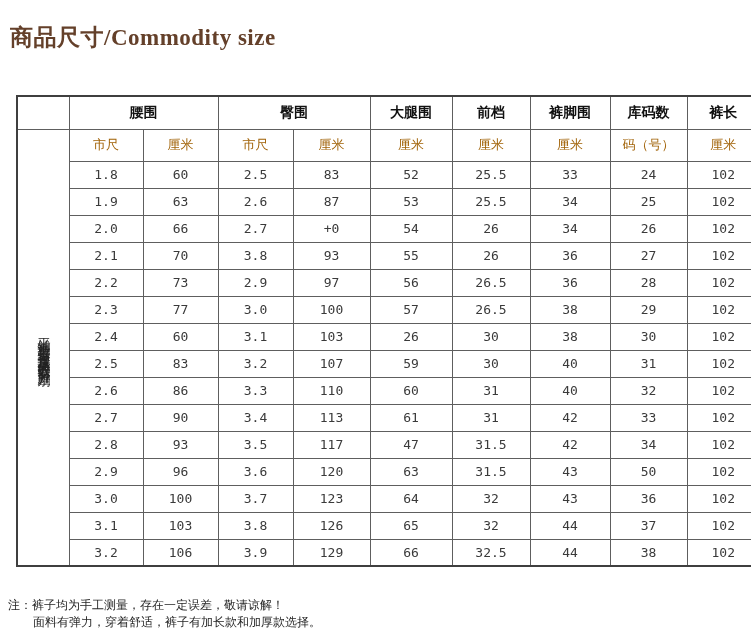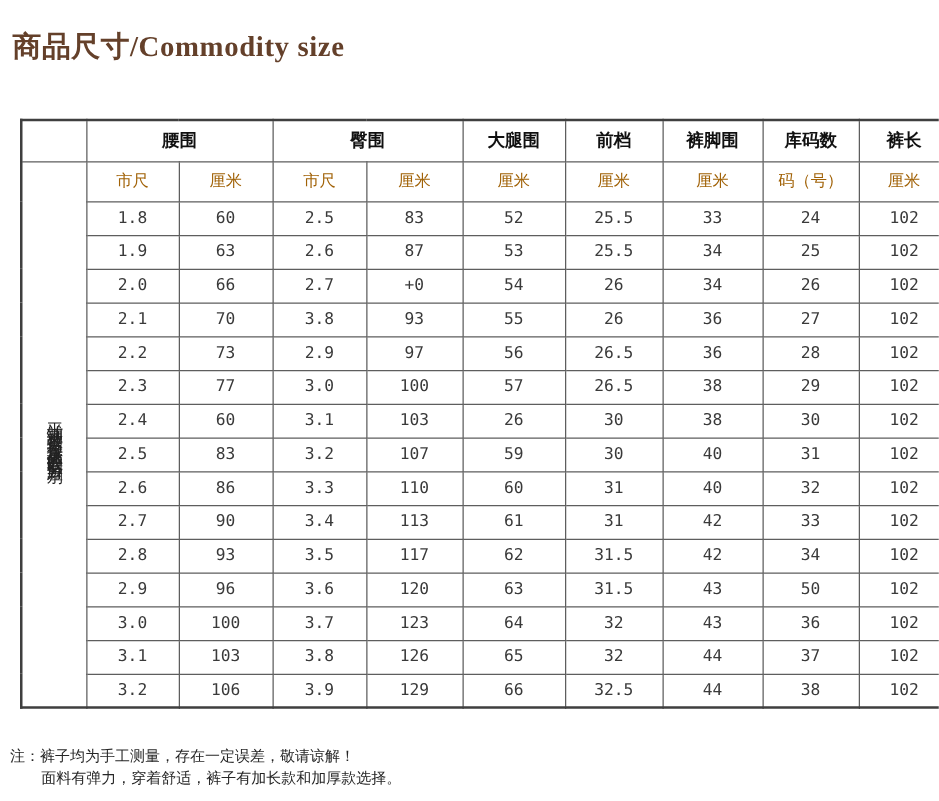--- a/index.html
+++ b/index.html
@@ -223,21 +223,21 @@
           <td class="size-cell">31</td>
           <td class="size-cell">42</td>
           <td class="size-cell">33</td>
           <td class="size-cell">102</td>
         </tr>
         <tr class="data-row">
           <td class="size-cell">2.8</td>
           <td class="size-cell">93</td>
           <td class="size-cell">3.5</td>
           <td class="size-cell">117</td>
-          <td class="size-cell">62</td>
+          <td class="size-cell">47</td>
           <td class="size-cell">31.5</td>
           <td class="size-cell">42</td>
           <td class="size-cell">34</td>
           <td class="size-cell">102</td>
         </tr>
         <tr class="data-row">
           <td class="size-cell">2.9</td>
           <td class="size-cell">96</td>
           <td class="size-cell">3.6</td>
           <td class="size-cell">120</td>

